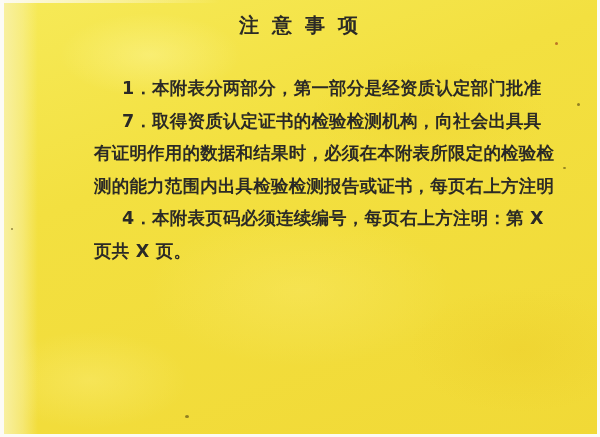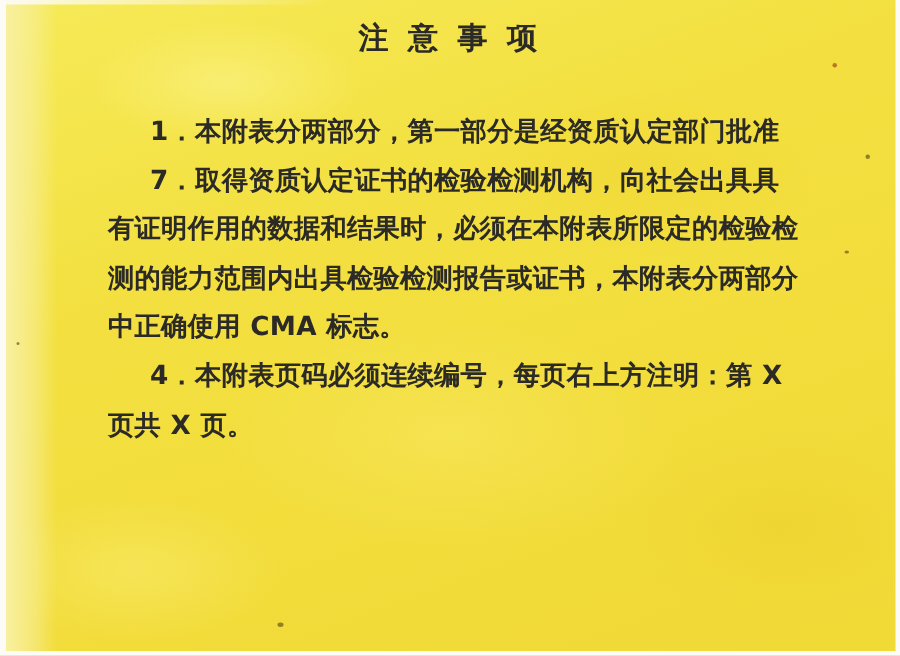--- a/index.html
+++ b/index.html
@@ -66,21 +66,21 @@
     text-align: center;
     font-size: 20px;
     font-weight: 700;
     letter-spacing: 3px;
     white-space: pre;
   }
 
   .body-text {
     position: absolute;
     top: 72px;
-    left: 72px;
+    left: 94px;
     width: 430px;
   }
   .line {
     height: 32.6px;
     line-height: 32.6px;
     font-size: 17.5px;
     font-weight: 600;
     letter-spacing: 0.2px;
     white-space: pre;
   }
@@ -113,22 +113,21 @@
   <div class="edge-bottom-white"></div>
   <div class="edge-top-fade"></div>
 
   <h1 class="title">注 意 事 项</h1>
 
   <div class="body-text">
     <div class="line indent">1．本附表分两部分，第一部分是经资质认定部门批准</div>
 
     <div class="line indent">7．取得资质认定证书的检验检测机构，向社会出具具</div>
     <div class="line">有证明作用的数据和结果时，必须在本附表所限定的检验检</div>
-    <div class="line">测的能力范围内出具检验检测报告或证书，本附表分两部分</div>
-    <div class="line">中正确使用 CMA 标志。</div>
+    <div class="line">测的能力范围内出具检验检测报告或证书，每页右上方注明</div>
 
 
     <div class="line indent">4．本附表页码必须连续编号，每页右上方注明：第 X</div>
     <div class="line">页共 X 页。</div>
   </div>
 
   <div class="speck red sp1"></div>
   <div class="speck sp2"></div>
   <div class="speck sp3"></div>
   <div class="speck sp4"></div>

